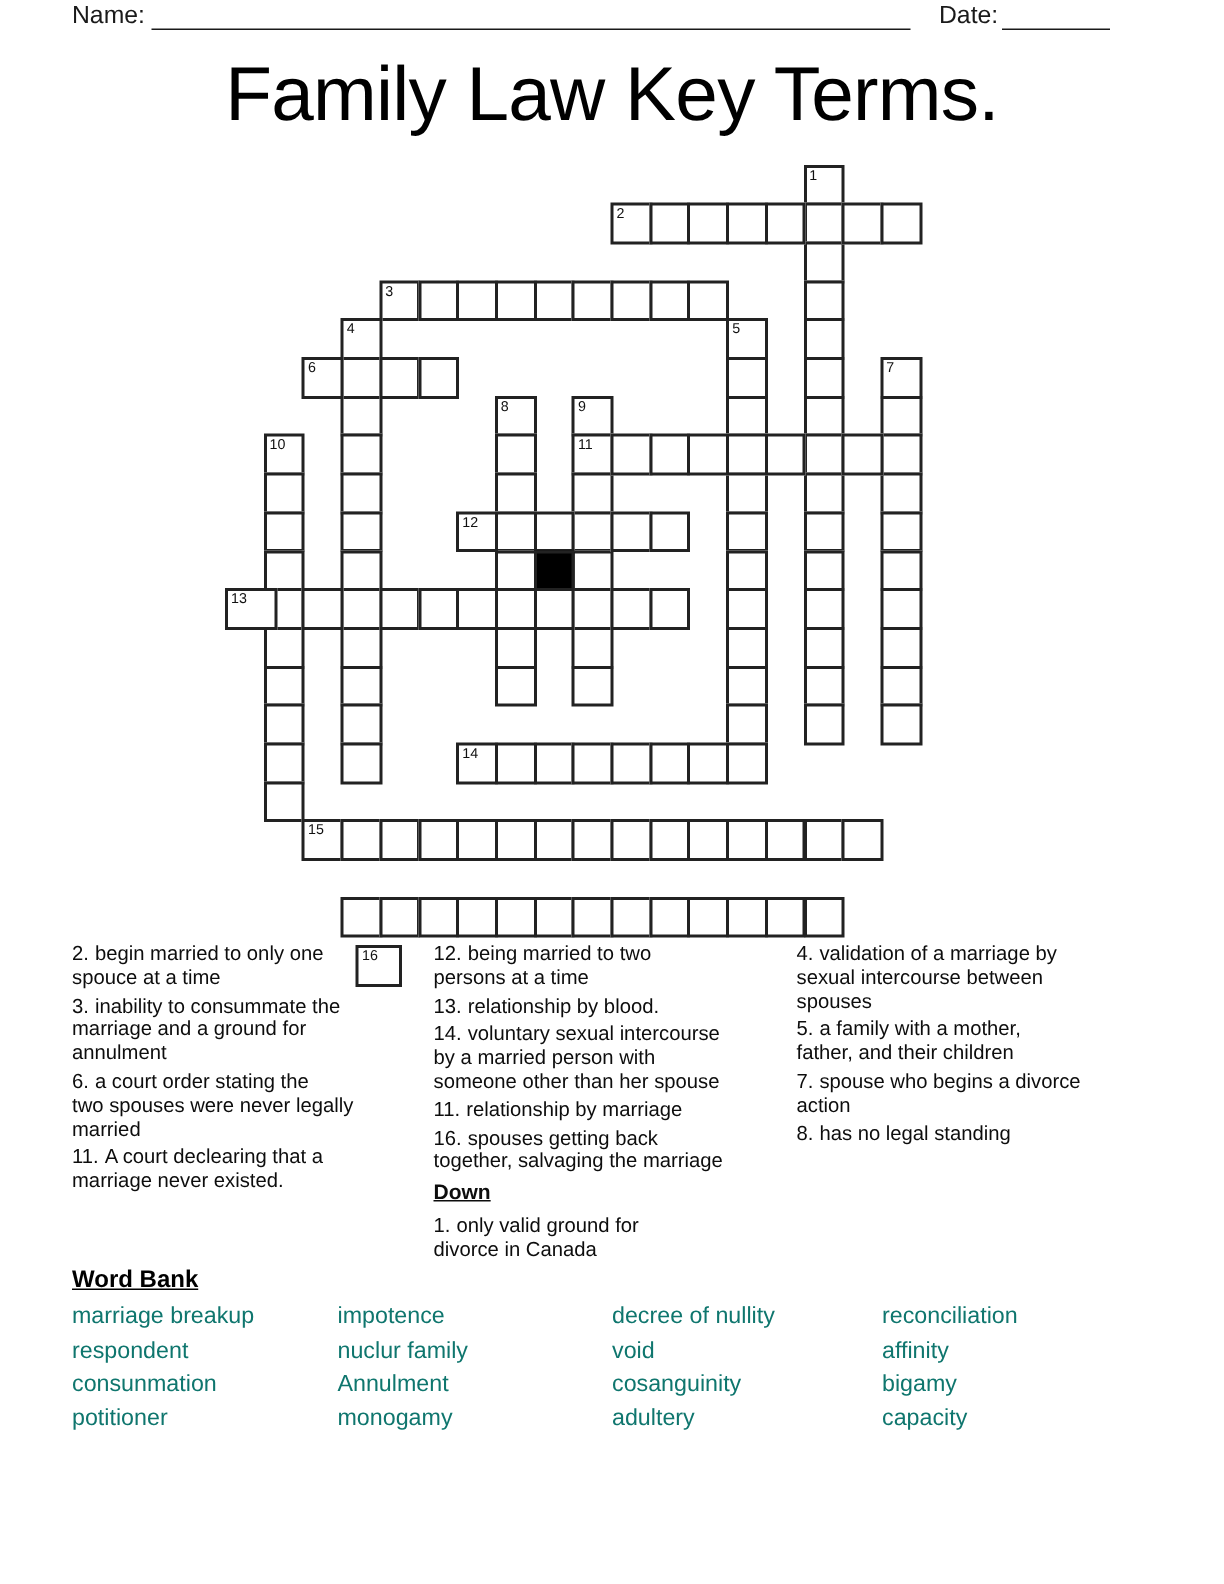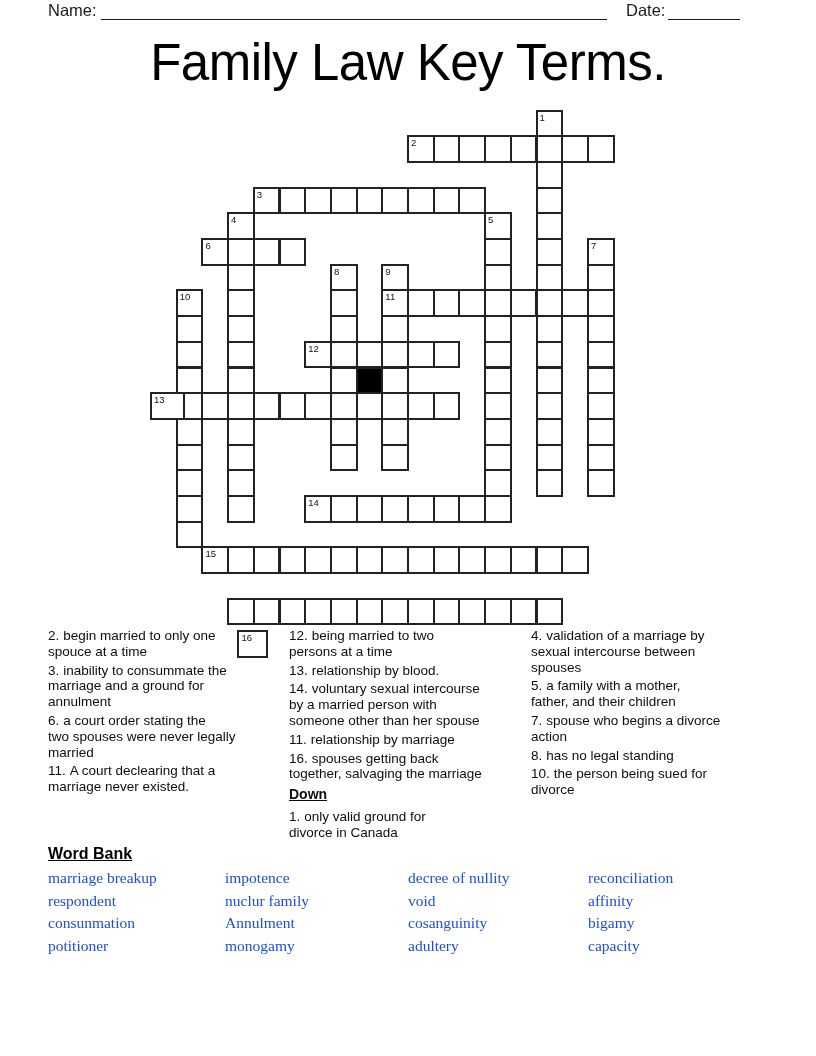--- a/index.html
+++ b/index.html
@@ -31,21 +31,21 @@
   #clue-col-3{left:531px;width:252px;}
   .clue-heading{font-size:14px;font-weight:bold;text-decoration:underline;margin:0 0 6px 0;}
   .clue-heading.mid{margin-top:5px;}
   .clue{margin:0 0 3px 0;}
   .cnum{font-weight:normal;margin-right:4px;}
   .ctext{white-space:pre-line;}
 
   
   .wb-heading{position:absolute;left:48px;top:845px;font-size:16px;font-weight:bold;
               text-decoration:underline;color:#000;}
-  .wb-col{position:absolute;top:867px;font-size:15.5px;line-height:22.7px;color:#1d4ed8;font-family:Liberation Serif, serif;}
+  .wb-col{position:absolute;top:867px;font-size:15.5px;line-height:22.7px;color:#0f766e;}
   #wb-col-1{left:48px;}
   #wb-col-2{left:225px;}
   #wb-col-3{left:408px;}
   #wb-col-4{left:588px;}
 </style>
 </head>
 <body>
 
 <div class="page">
 
@@ -269,22 +269,20 @@
 
   <div class="clue-col" id="clue-col-3">
     <div class="clue"><span class="cnum">4.</span><span class="ctext">validation of a marriage by
 sexual intercourse between
 spouses</span></div>
     <div class="clue"><span class="cnum">5.</span><span class="ctext">a family with a mother,
 father, and their children</span></div>
     <div class="clue"><span class="cnum">7.</span><span class="ctext">spouse who begins a divorce
 action</span></div>
     <div class="clue"><span class="cnum">8.</span><span class="ctext">has no legal standing</span></div>
-    <div class="clue"><span class="cnum">10.</span><span class="ctext">the person being sued for
-divorce</span></div>
   </div>
 
   <div class="wb-heading">Word Bank</div>
   <div class="wb-col" id="wb-col-1">
     <div>marriage breakup</div>
     <div>respondent</div>
     <div>consunmation</div>
     <div>potitioner</div>
   </div>
   <div class="wb-col" id="wb-col-2">

